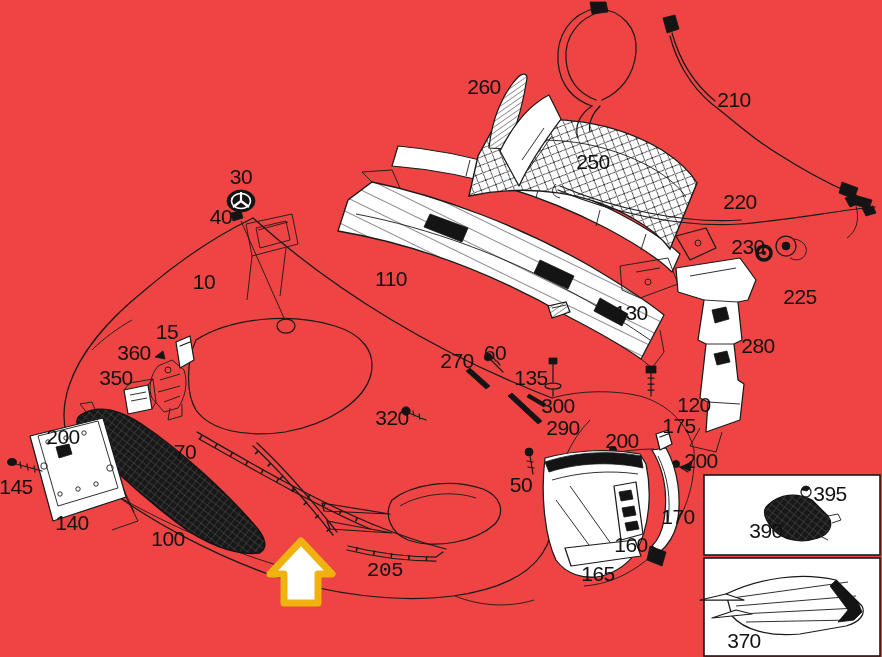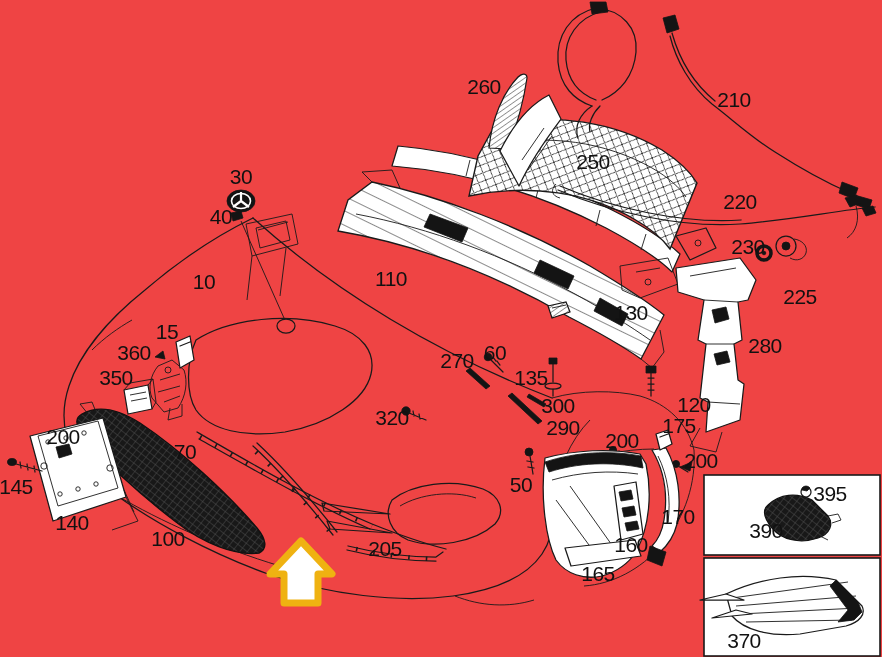--- a/index.html
+++ b/index.html
@@ -282,21 +282,21 @@
       <div class="part-label" style="left: 593px; top: 161px;">250</div>
       <div class="part-label" style="left: 241px; top: 176px;">30</div>
       <div class="part-label" style="left: 740px; top: 201px;">220</div>
       <div class="part-label" style="left: 221px; top: 216px;">40</div>
       <div class="part-label" style="left: 748px; top: 246px;">230</div>
       <div class="part-label" style="left: 800px; top: 268px; margin-top: 28px;">225</div>
       <div class="part-label" style="left: 391px; top: 278px;">110</div>
       <div class="part-label" style="left: 204px; top: 281px;">10</div>
       <div class="part-label" style="left: 583px; top: 312px; margin-left: 48px;">130</div>
       <div class="part-label" style="left: 167px; top: 331px;">15</div>
-      <div class="part-label" style="left: 758px; top: 345px; margin-left: 7px;">280</div>
+      <div class="part-label" style="left: 758px; top: 345px;">280</div>
       <div class="part-label" style="left: 134px; top: 352px;">360</div>
       <div class="part-label" style="left: 495px; top: 352px;">60</div>
       <div class="part-label" style="left: 457px; top: 360px;">270</div>
       <div class="part-label" style="left: 116px; top: 377px;">350</div>
       <div class="part-label" style="left: 531px; top: 377px;">135</div>
       <div class="part-label" style="left: 558px; top: 405px;">300</div>
       <div class="part-label" style="left: 652px; top: 404px; margin-left: 42px;">120</div>
       <div class="part-label" style="left: 392px; top: 417px;">320</div>
       <div class="part-label" style="left: 679px; top: 425px;">175</div>
       <div class="part-label" style="left: 563px; top: 427px;">290</div>
@@ -306,17 +306,17 @@
       <div class="part-label" style="left: 701px; top: 460px;">200</div>
       <div class="part-label" style="left: 16px; top: 486px;">145</div>
       <div class="part-label" style="left: 521px; top: 484px; text-align: center;">50</div>
       <div class="part-label" style="left: 830px; top: 493px;">395</div>
       <div class="part-label" style="left: 678px; top: 516px;">170</div>
       <div class="part-label" style="left: 72px; top: 522px;">140</div>
       <div class="part-label" style="left: 766px; top: 530px;">390</div>
       <div class="part-label" style="left: 168px; top: 538px;">100</div>
       <div class="part-label" style="left: 631px; top: 544px;">160</div>
       <div class="part-label" style="left: 598px; top: 573px;">165</div>
-      <div class="part-label" style="left: 385px; top: 548px;">205</div>
+      <div class="part-label" style="left: 385px; top: 570px; font-family: Liberation Mono, monospace;">205</div>
       <div class="part-label" style="left: 744px; top: 640px;">370</div>
     </div>
 
 </div>
 
 </body></html>

